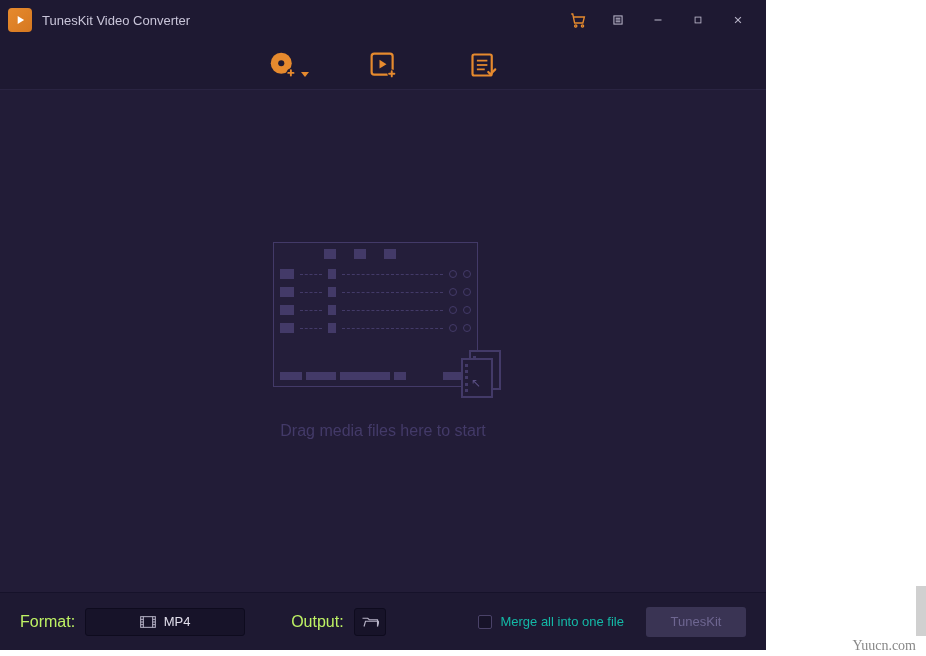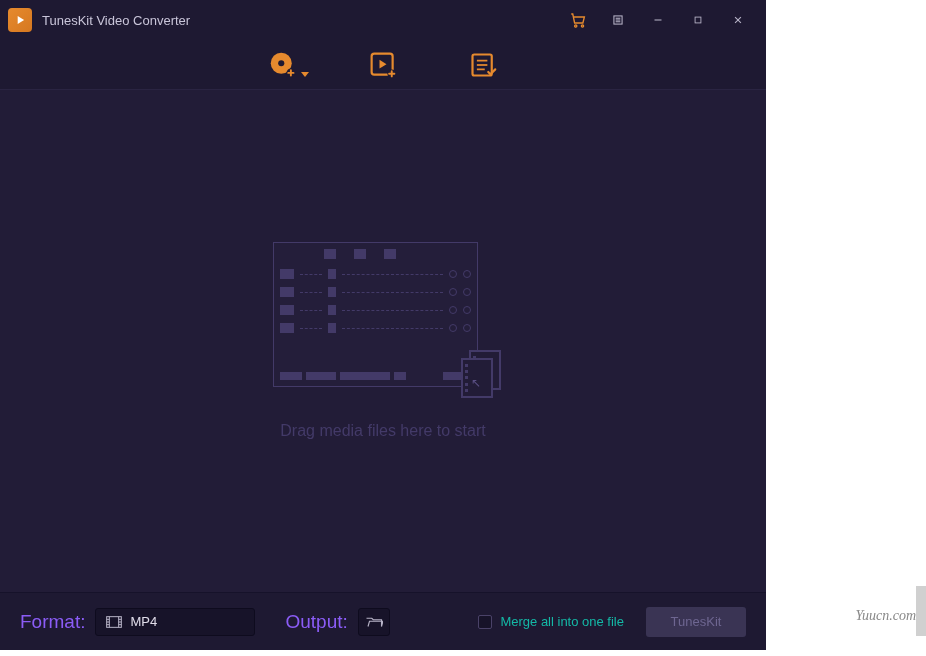--- a/index.html
+++ b/index.html
@@ -210,34 +210,35 @@
     .bottom-bar {
       height: 58px;
       background: #1e1932;
       display: flex;
       align-items: center;
       padding: 0 20px;
       gap: 10px;
       border-top: 1px solid #16122a;
     }
     .bb-label {
-      color: #8b5cf6;
-      font-size: 19px;
+      color: #bef264;
+      font-size: 16px;
     }
     .bb-field {
       background: #171329;
       border: 1px solid #0e0b1e;
       border-radius: 3px;
       height: 28px;
       display: flex;
       align-items: center;
       padding: 0 10px;
       color: #e0ddea;
       font-size: 13px;
       gap: 8px;
+      justify-content: center;
     }
     .format-field { width: 160px; }
     .output-field { width: 170px; }
     .bb-icon { display: flex; align-items: center; }
     .bb-icon svg { width: 16px; height: 14px; }
     .browse-btn {
       width: 32px;
       height: 28px;
       background: #171329;
       border: 1px solid #0e0b1e;
@@ -272,25 +273,24 @@
       color: #6e6691;
       font-size: 13px;
       display: flex;
       align-items: center;
       justify-content: center;
       margin-left: 12px;
       cursor: pointer;
     }
     .watermark {
       position: absolute;
-      bottom: 32px;
+      bottom: 2px;
       right: 10px;
       color: #888;
       font-size: 14px;
-      font-style: italic;
       font-family: Georgia, serif;
     }
     .side-handle {
       position: absolute;
       right: 0;
       bottom: 20px;
       width: 10px;
       height: 50px;
       background: #d0d0d0;
     }
@@ -458,21 +458,21 @@
             <line x1="1" y1="5" x2="5" y2="5"></line>
             <line x1="1" y1="9" x2="5" y2="9"></line>
             <line x1="1" y1="13" x2="5" y2="13"></line>
             <line x1="19" y1="5" x2="23" y2="5"></line>
             <line x1="19" y1="9" x2="23" y2="9"></line>
             <line x1="19" y1="13" x2="23" y2="13"></line>
           </svg>
       </span>
       <span>MP4</span>
     </div>
-    <span class="bb-label" style="margin-left:20px">Output:</span>
+    <span class="bb-label" style="margin-left:36px">Output:</span>
     <div class="browse-btn">
       <svg viewBox="0 0 24 18" fill="none" stroke="#b8b4c8" stroke-width="1.5">
           <path d="M2 4h7l2 2h11v9l2-7H6l-2 7"></path>
         </svg>
     </div>
     <div class="spacer"></div>
     <label class="merge-check">
       <span class="checkbox"></span>
       <span>Merge all into one file</span>
     </label>

